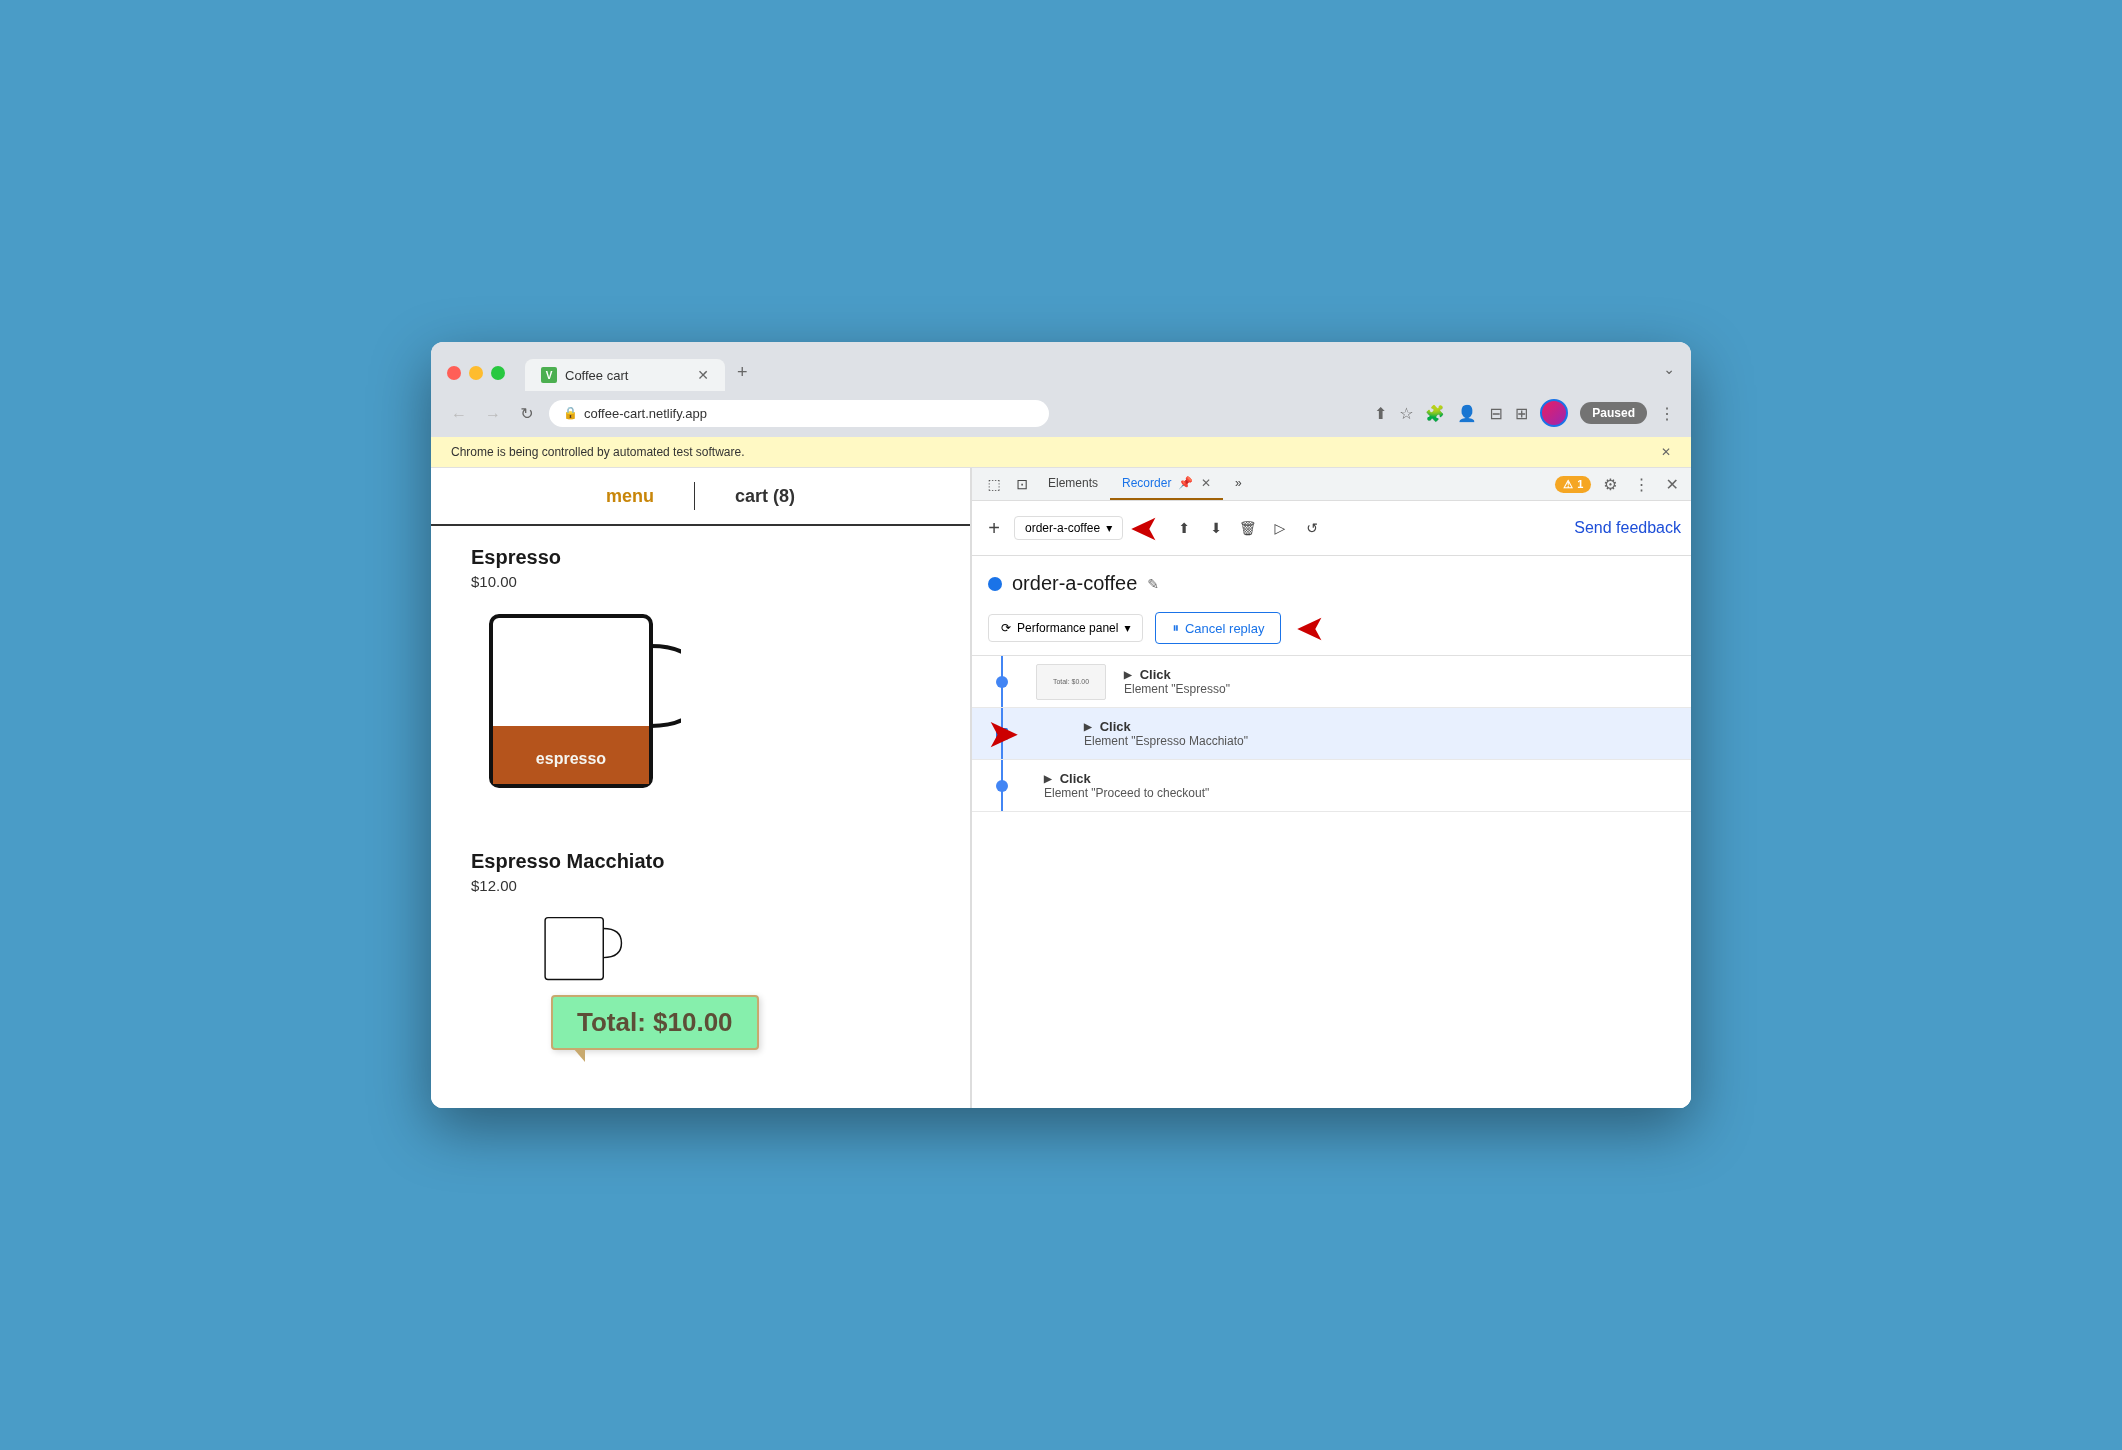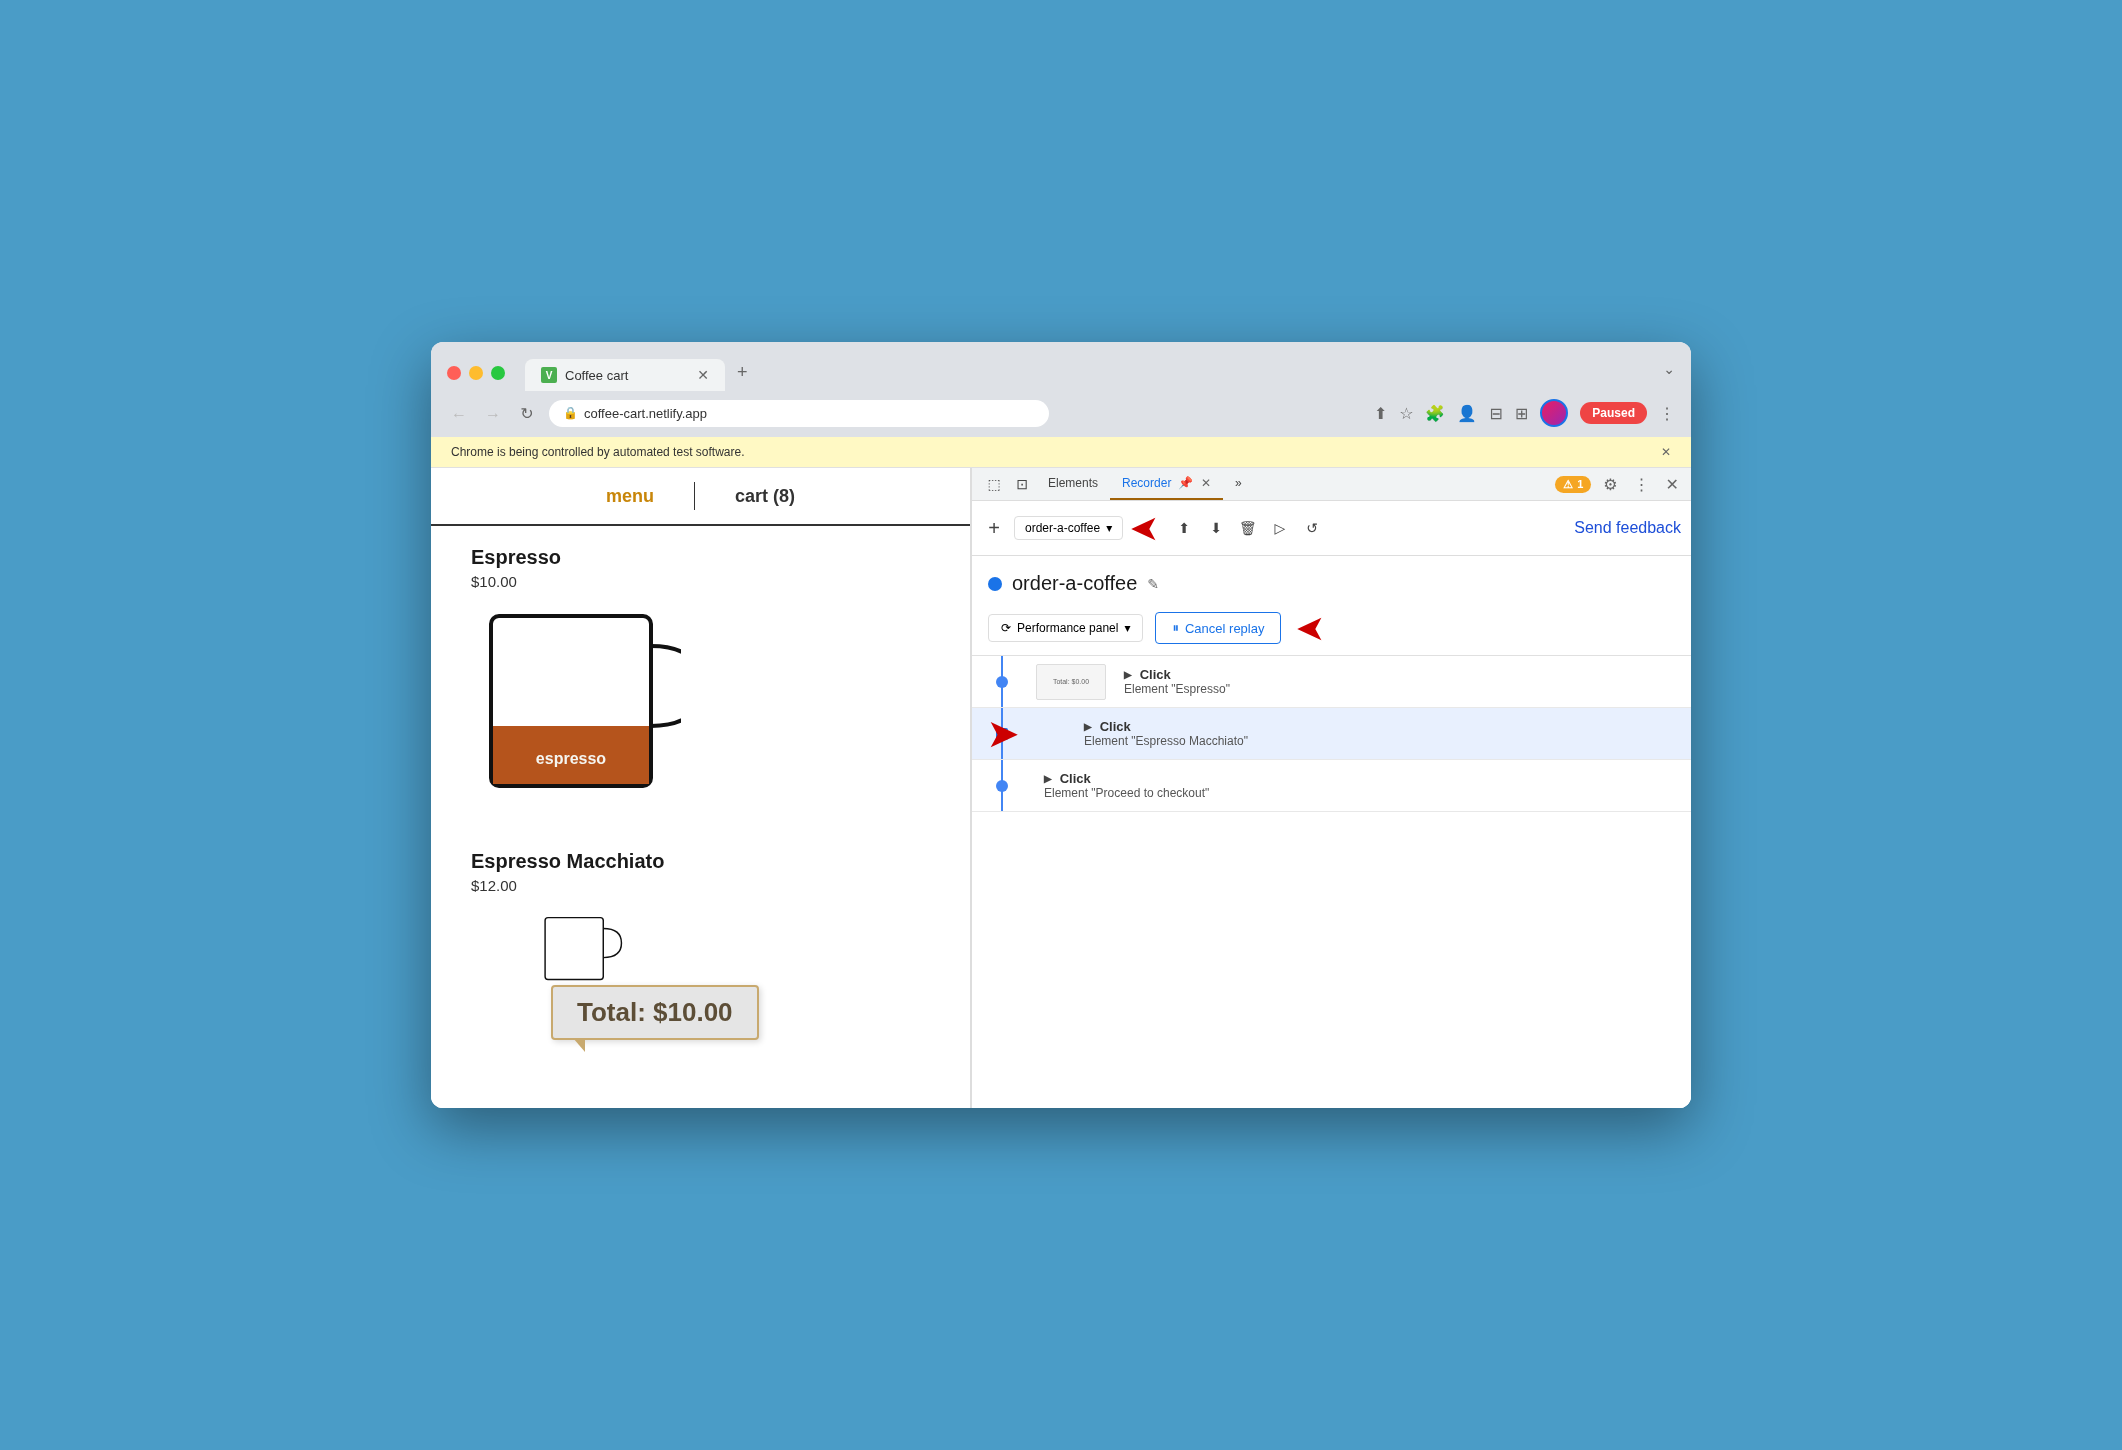--- a/index.html
+++ b/index.html
@@ -121,21 +121,21 @@
     .lock-icon { color: #666; font-size: 12px; }
     .address-text { color: #333; font-size: 13px; }
     .address-bar-actions {
       display: flex;
       align-items: center;
       gap: 12px;
       margin-left: auto;
     }
     .toolbar-icon { color: #666; font-size: 16px; cursor: pointer; }
     .paused-badge {
-      background: #ef4444;
+      background: #737373;
       color: white;
       border-radius: 20px;
       padding: 4px 12px;
       font-size: 12px;
       font-weight: 600;
     }
     .avatar-circle {
       width: 28px;
       height: 28px;
       border-radius: 50%;
@@ -203,23 +203,23 @@
       margin-bottom: 4px;
     }
     .product-2-price {
       font-size: 15px;
       color: #333;
       margin-bottom: 20px;
     }
 
     .total-badge {
       position: absolute;
-      bottom: 68px;
+      bottom: 58px;
       left: 120px;
-      background: #e5e5e5;
+      background: #86efac;
       border: 2px solid #c8a96e;
       border-radius: 4px;
       padding: 10px 24px;
       font-size: 26px;
       font-weight: 700;
       color: #5d4e37;
       box-shadow: 2px 2px 6px rgba(0,0,0,0.15);
       z-index: 10;
     }
     .total-badge::after {

